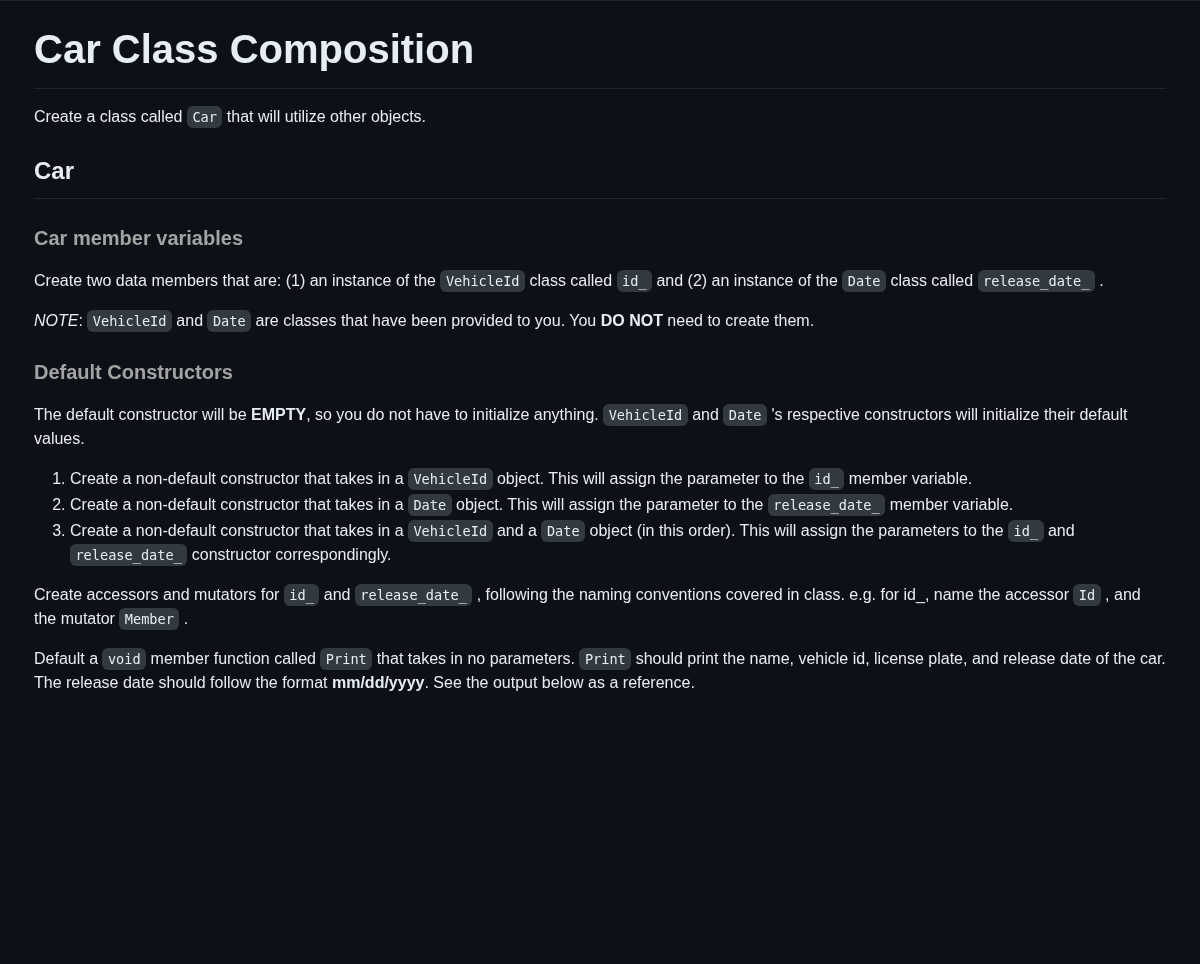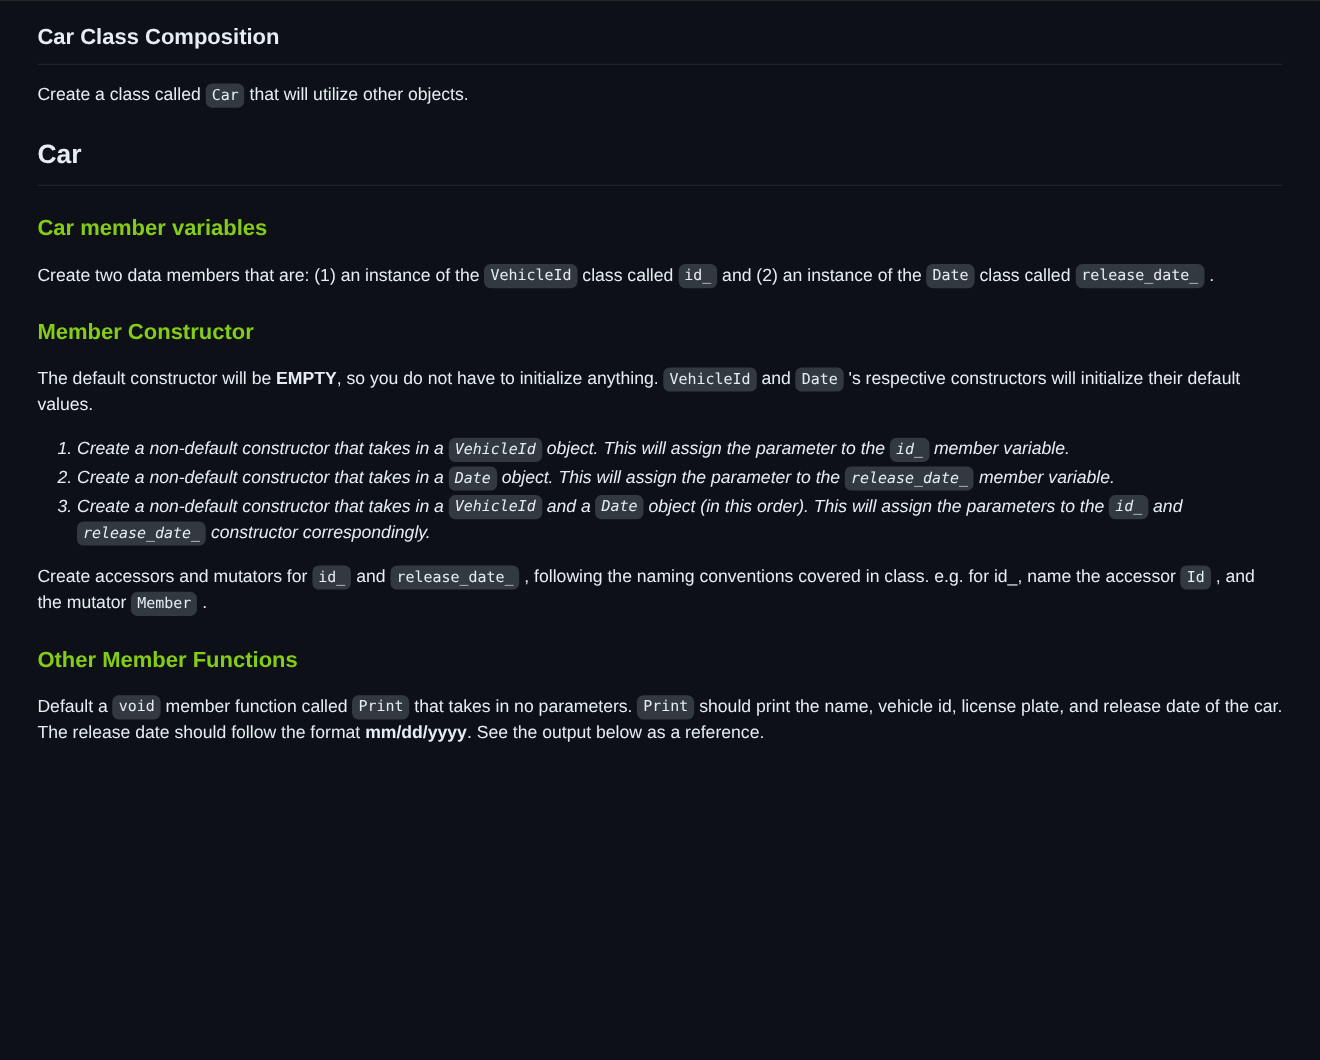--- a/index.html
+++ b/index.html
@@ -11,50 +11,49 @@
     font-family: -apple-system, BlinkMacSystemFont, "Segoe UI", Helvetica, Arial, sans-serif;
     font-size: 16px;
     line-height: 1.5;
   }
   .page {
     padding: 0 34px 34px 34px;
     max-width: 1200px;
     border-top: 1px solid #21262d;
   }
   h1 {
-    font-size: 20px;
+    font-size: 40px;
     font-weight: 600;
     margin: 0;
     padding-top: 18px;
     padding-bottom: 9px;
     border-bottom: 1px solid #21262d;
     color: #e6edf3;
   }
   h2 {
     font-size: 24px;
     font-weight: 600;
     margin: 24px 0 0 0;
     padding-bottom: 9px;
     border-bottom: 1px solid #21262d;
     color: #e6edf3;
   }
   h3 {
     font-size: 20px;
     font-weight: 600;
     margin: 24px 0 0 0;
-    color: #84cc16;
+    color: #a3a3a3;
   }
   p {
     margin: 16px 0 0 0;
     color: #e6edf3;
   }
   ol {
     margin: 16px 0 12px 0;
     padding-left: 36px;
-    font-style: italic;
   }
   ol li {
     margin: 2px 0;
     color: #e6edf3;
   }
   code {
     font-family: ui-monospace, SFMono-Regular, "SF Mono", Menlo, Consolas, monospace;
     font-size: 85%;
     background: rgba(110,118,129,0.4);
     padding: 0.2em 0.4em;
@@ -76,22 +75,25 @@
   </p>
 
   <h2>Car</h2>
 
   <h3>Car member variables</h3>
 
   <p>
     <span>Create two data members that are: (1) an instance of the </span><code>VehicleId</code><span> class called </span><code>id_</code><span> and (2) an instance of the </span><code>Date</code><span> class called </span><code>release_date_</code><span> .</span>
   </p>
 
+  <p>
+    <em>NOTE</em><span>: </span><code>VehicleId</code><span> and </span><code>Date</code><span> are classes that have been provided to you. You </span><strong>DO NOT</strong><span> need to create them.</span>
+  </p>
 
-  <h3>Member Constructor</h3>
+  <h3>Default Constructors</h3>
 
   <p>
     <span>The default constructor will be </span><strong>EMPTY</strong><span>, so you do not have to initialize anything. </span><code>VehicleId</code><span> and </span><code>Date</code><span> 's respective constructors will initialize their default values.</span>
   </p>
 
 
   <ol>
     <li>
       <span>Create a non-default constructor that takes in a </span><code>VehicleId</code><span> object. This will assign the parameter to the </span><code>id_</code><span> member variable.</span>
     </li>
@@ -101,19 +103,18 @@
     <li>
       <span>Create a non-default constructor that takes in a </span><code>VehicleId</code><span> and a </span><code>Date</code><span> object (in this order). This will assign the parameters to the </span><code>id_</code><span> and </span><code>release_date_</code><span> constructor correspondingly.</span>
     </li>
   </ol>
 
 
   <p>
     <span>Create accessors and mutators for </span><code>id_</code><span> and </span><code>release_date_</code><span> , following the naming conventions covered in class. e.g. for id_, name the accessor </span><code>Id</code><span> , and the mutator </span><code>Member</code><span> .</span>
   </p>
 
-  <h3>Other Member Functions</h3>
 
   <p>
     <span>Default a </span><code>void</code><span> member function called </span><code>Print</code><span> that takes in no parameters. </span><code>Print</code><span> should print the name, vehicle id, license plate, and release date of the car. The release date should follow the format </span><strong>mm/dd/yyyy</strong><span>. See the output below as a reference.</span>
   </p>
 
 </div>
 
 </body></html>

